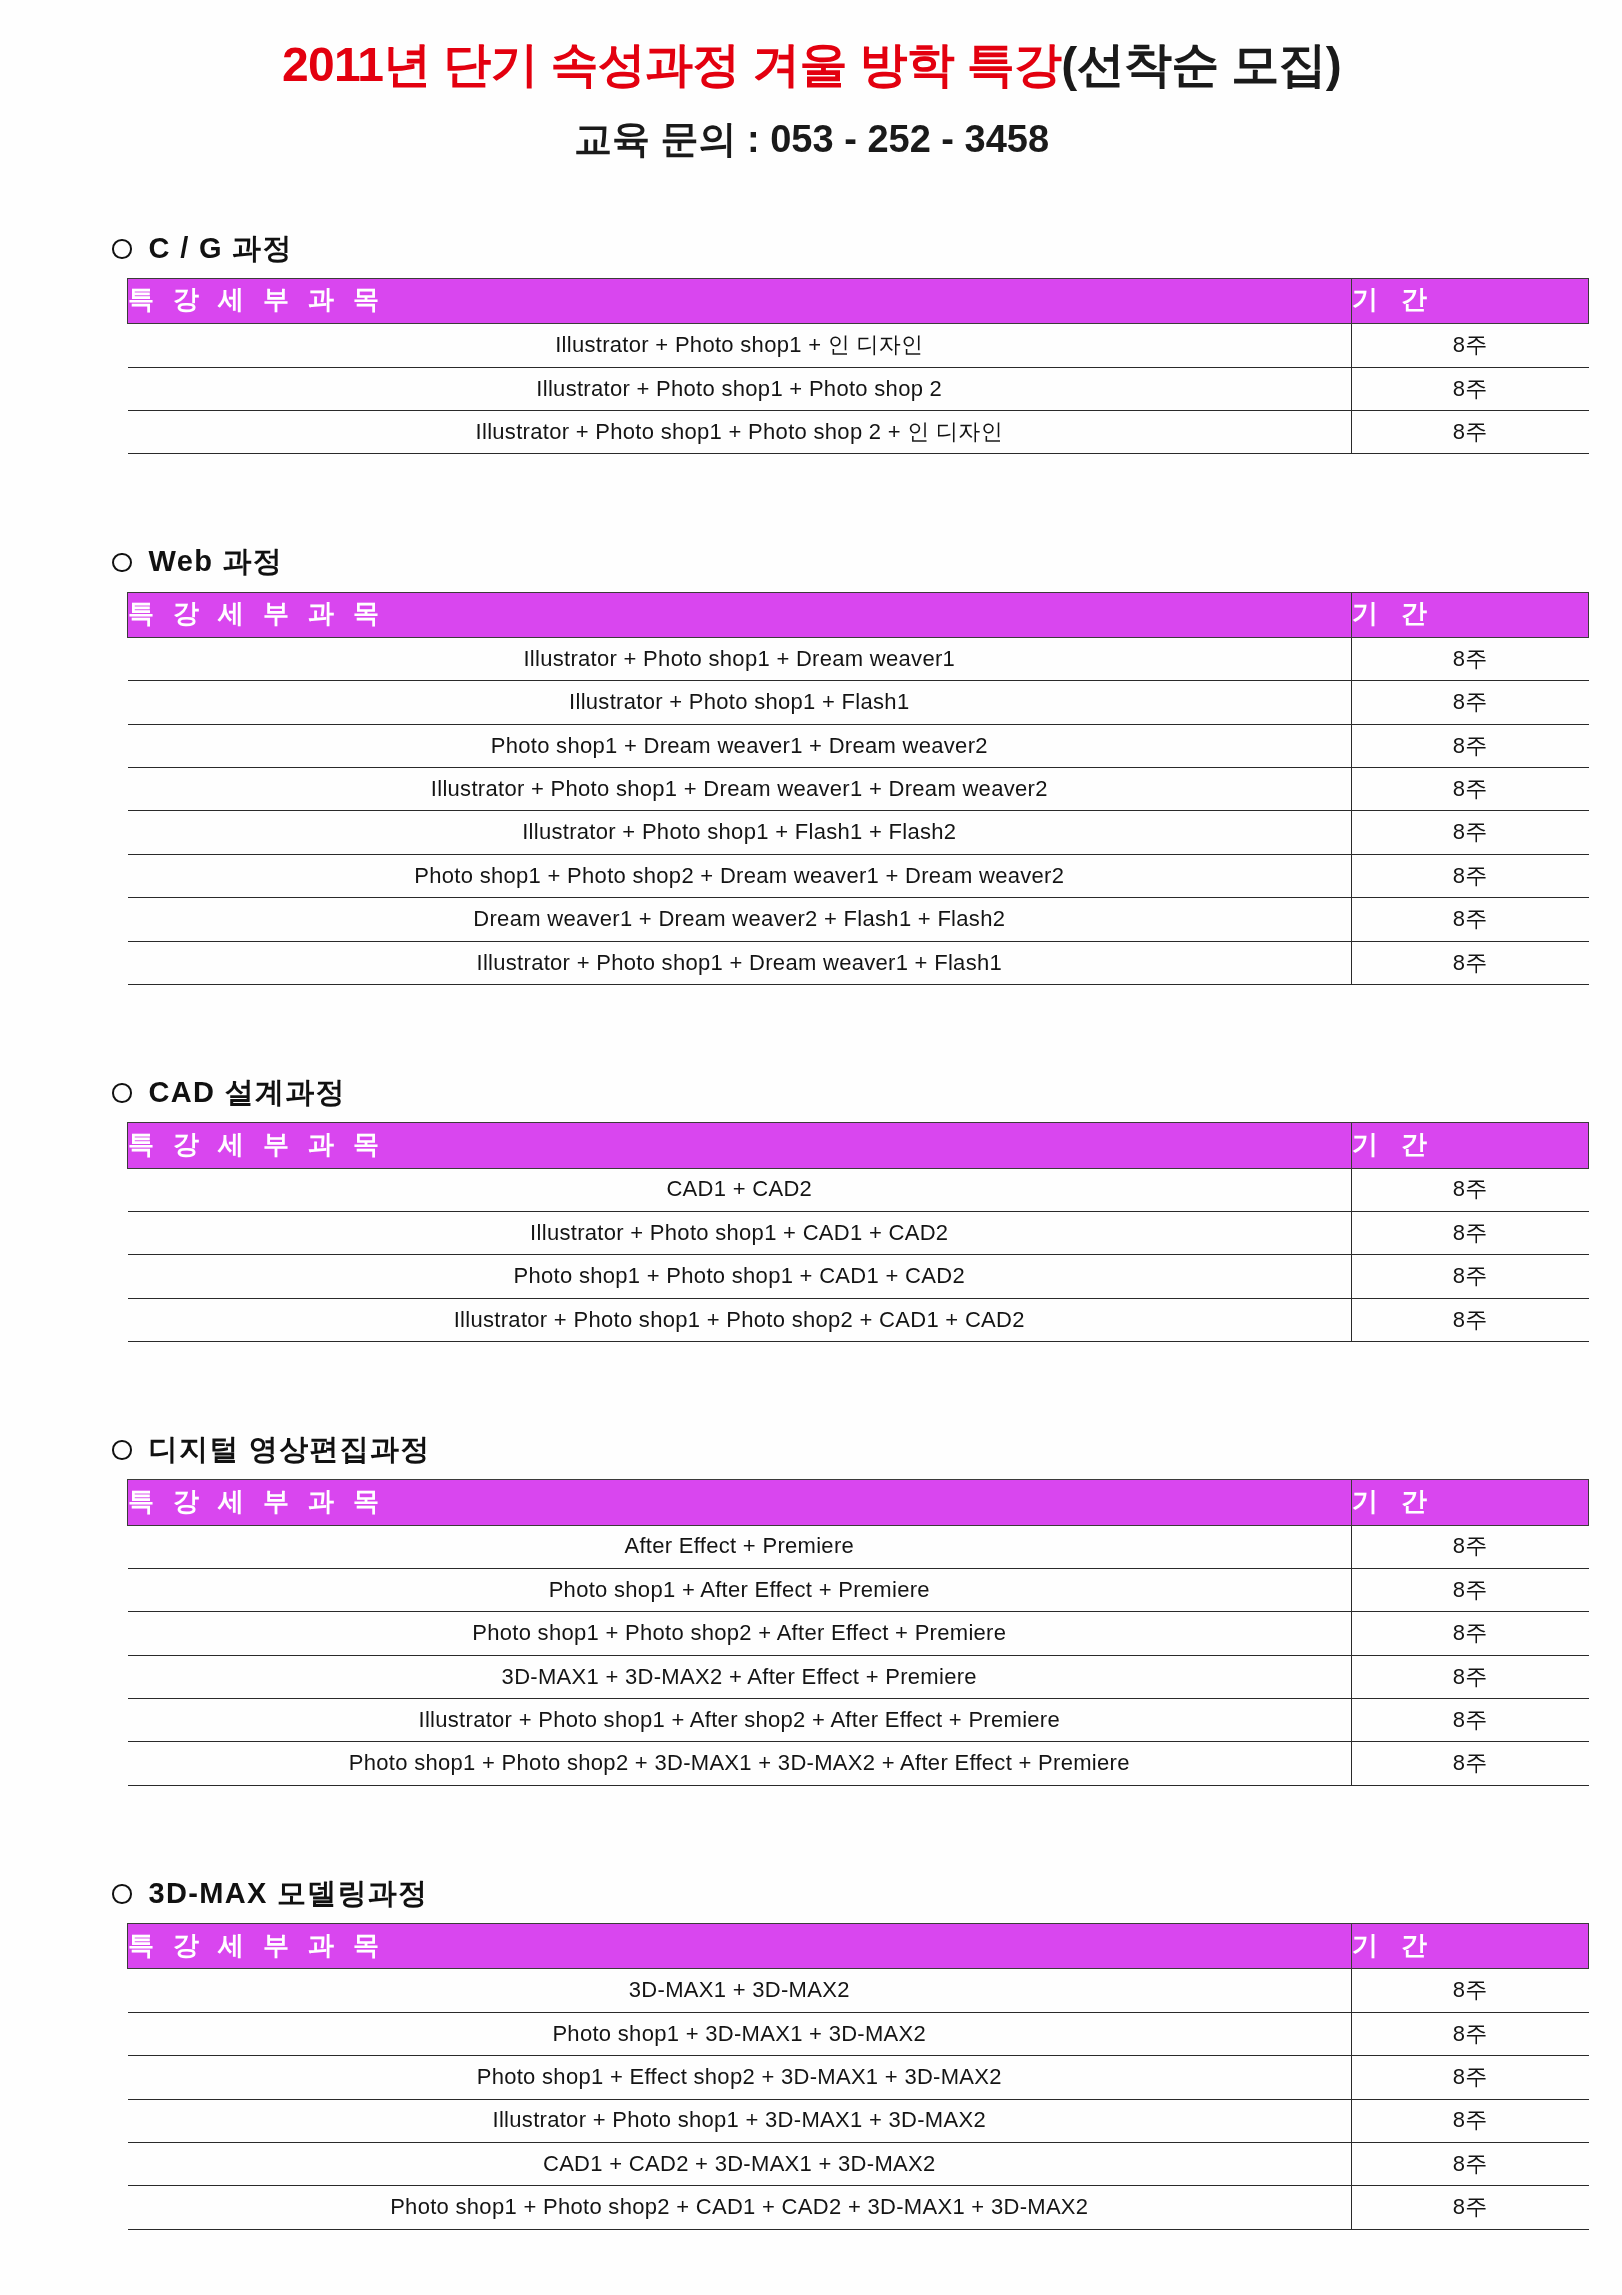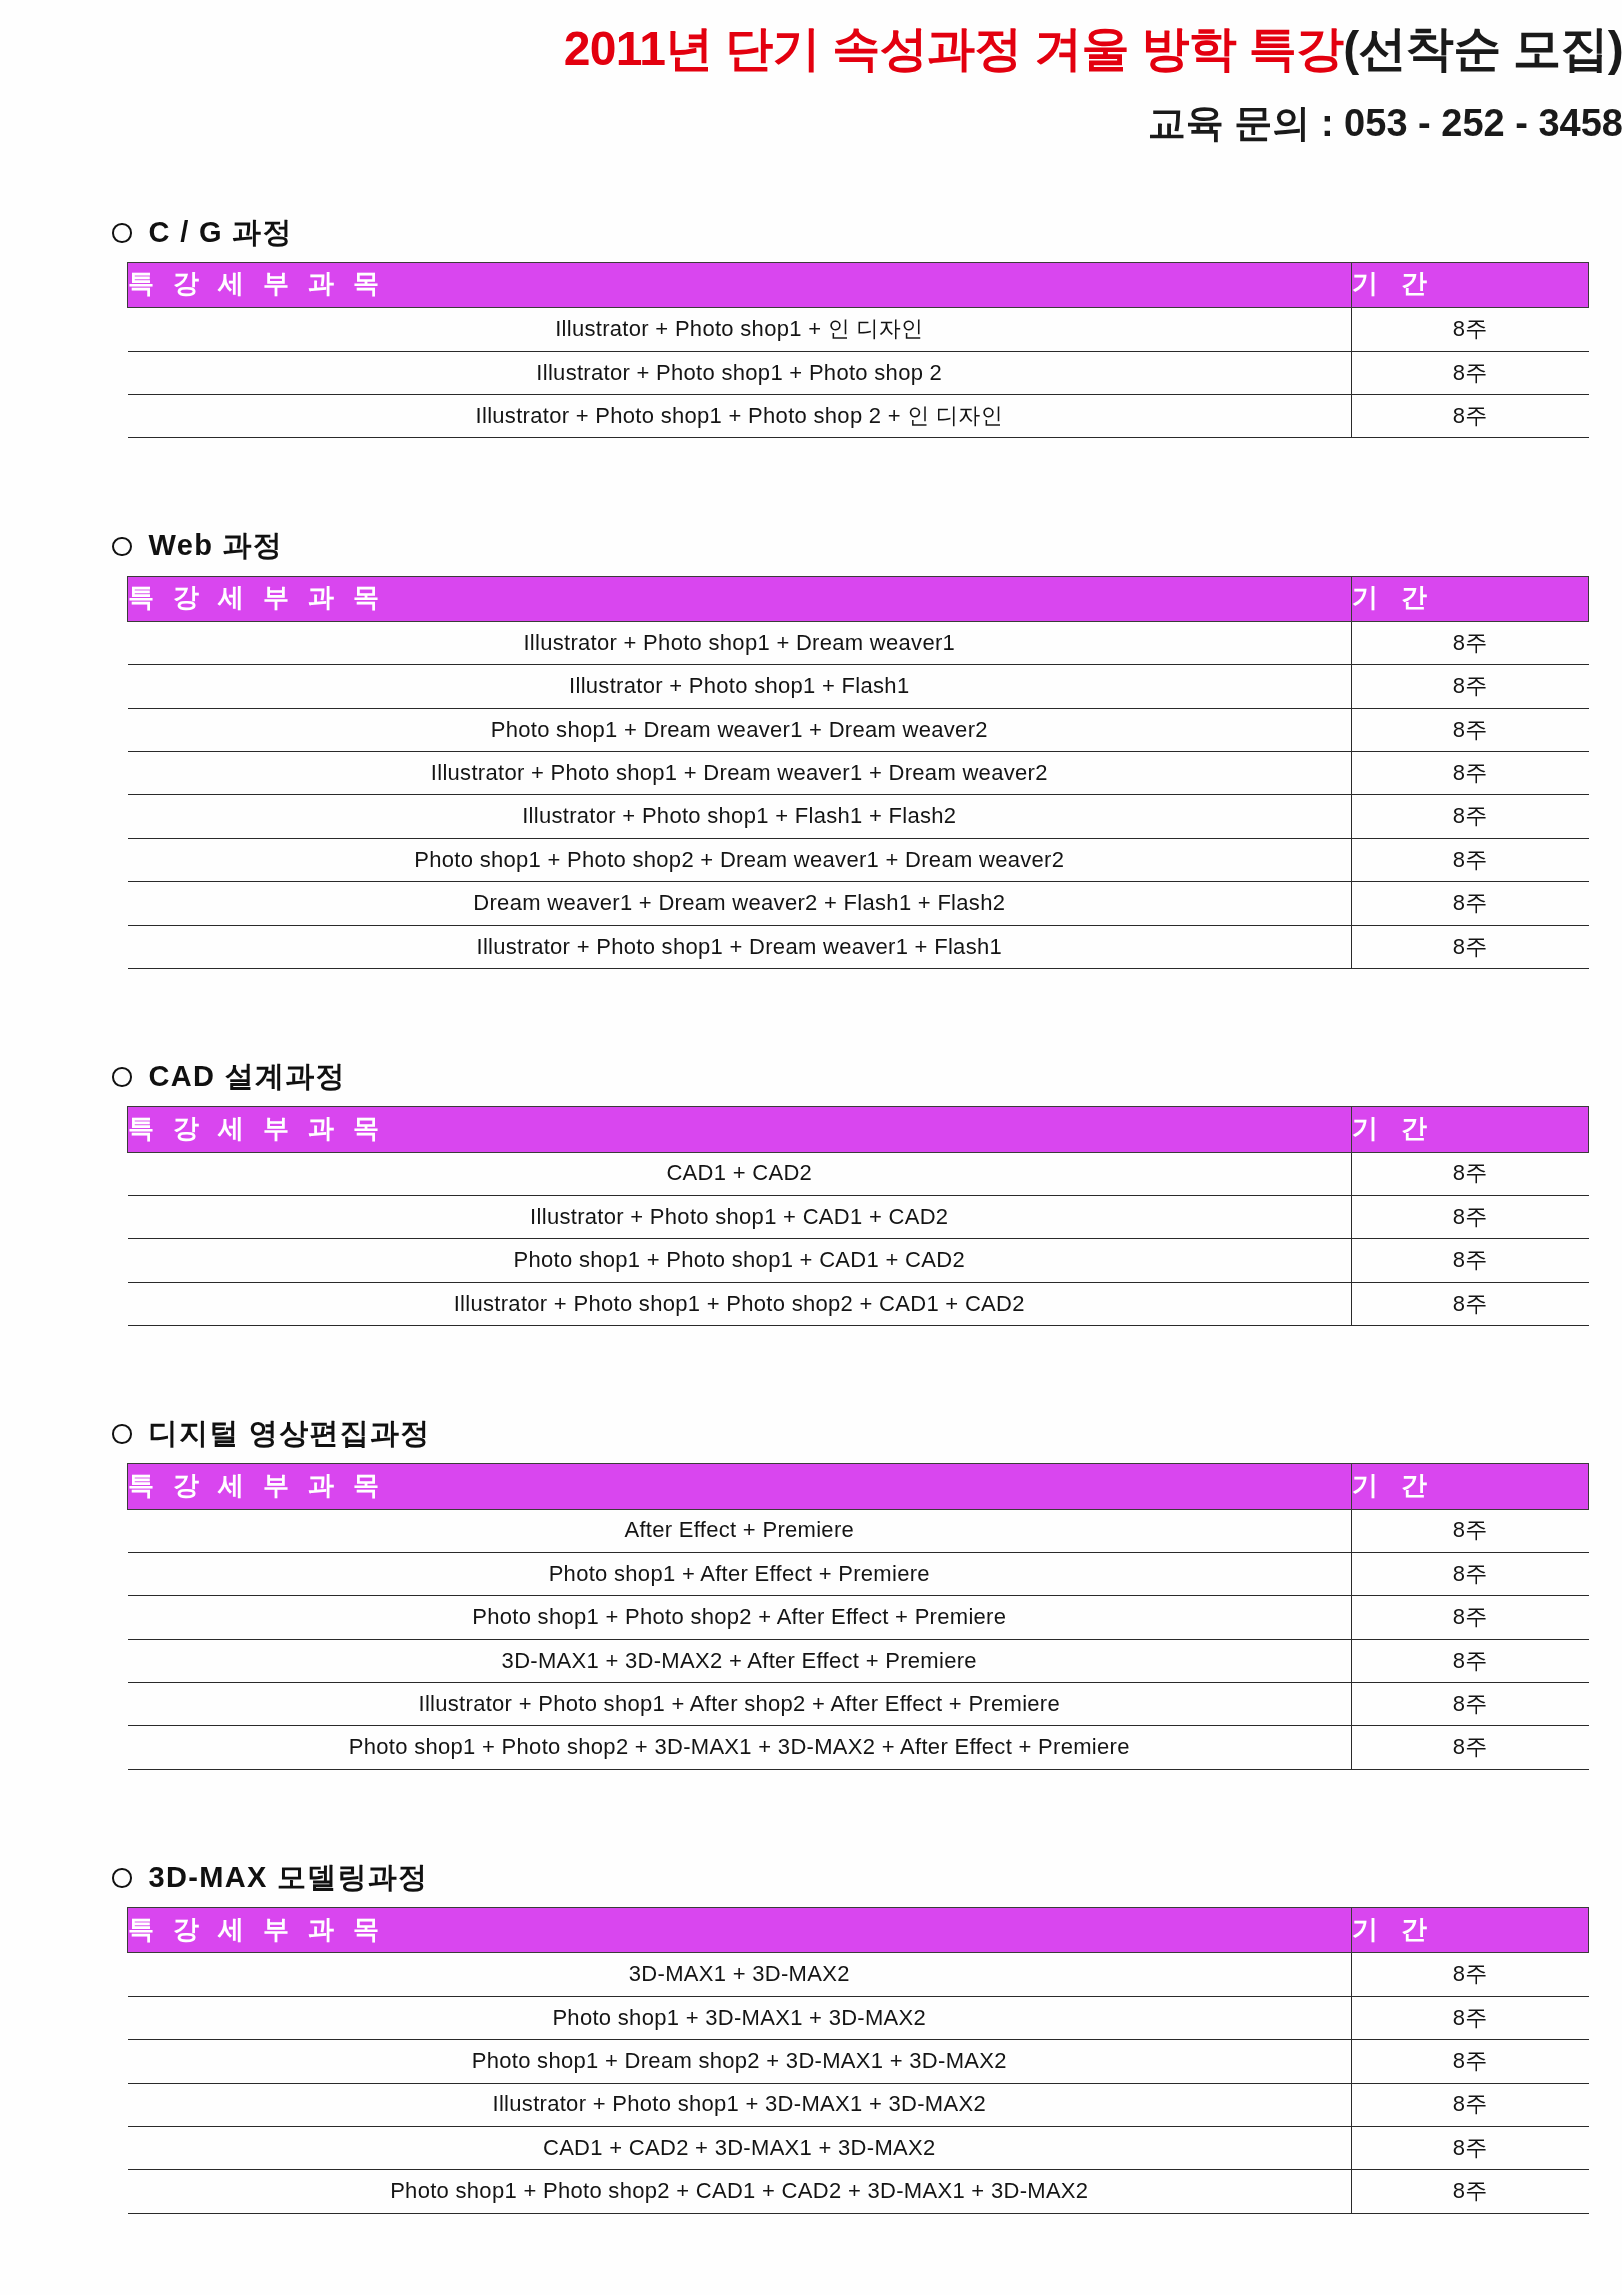--- a/index.html
+++ b/index.html
@@ -17,22 +17,22 @@
   }
   .page {
     position: relative;
     width: 1623px;
     height: 2295px;
     padding: 0;
     box-sizing: border-box;
     background: #fefefe;
   }
   .title-block {
-    text-align: right;
-    padding-top: 23px;
+    text-align: center;
+    padding-top: 39px;
   }
   .main-title {
     font-size: 48px;
     font-weight: bold;
     letter-spacing: -0.7px;
     line-height: 1.1;
     white-space: nowrap;
   }
   .main-title .red {
     color: #e3000f;
@@ -311,21 +311,21 @@
           <tbody>
             <tr>
               <td class="subject">3D-MAX1 + 3D-MAX2</td>
               <td>8주</td>
             </tr>
             <tr>
               <td class="subject">Photo shop1 + 3D-MAX1 + 3D-MAX2</td>
               <td>8주</td>
             </tr>
             <tr>
-              <td class="subject">Photo shop1 + Dream shop2 + 3D-MAX1 + 3D-MAX2</td>
+              <td class="subject">Photo shop1 + Effect shop2 + 3D-MAX1 + 3D-MAX2</td>
               <td>8주</td>
             </tr>
             <tr>
               <td class="subject">Illustrator + Photo shop1 + 3D-MAX1 + 3D-MAX2</td>
               <td>8주</td>
             </tr>
             <tr>
               <td class="subject">CAD1 + CAD2 + 3D-MAX1 + 3D-MAX2</td>
               <td>8주</td>
             </tr>

